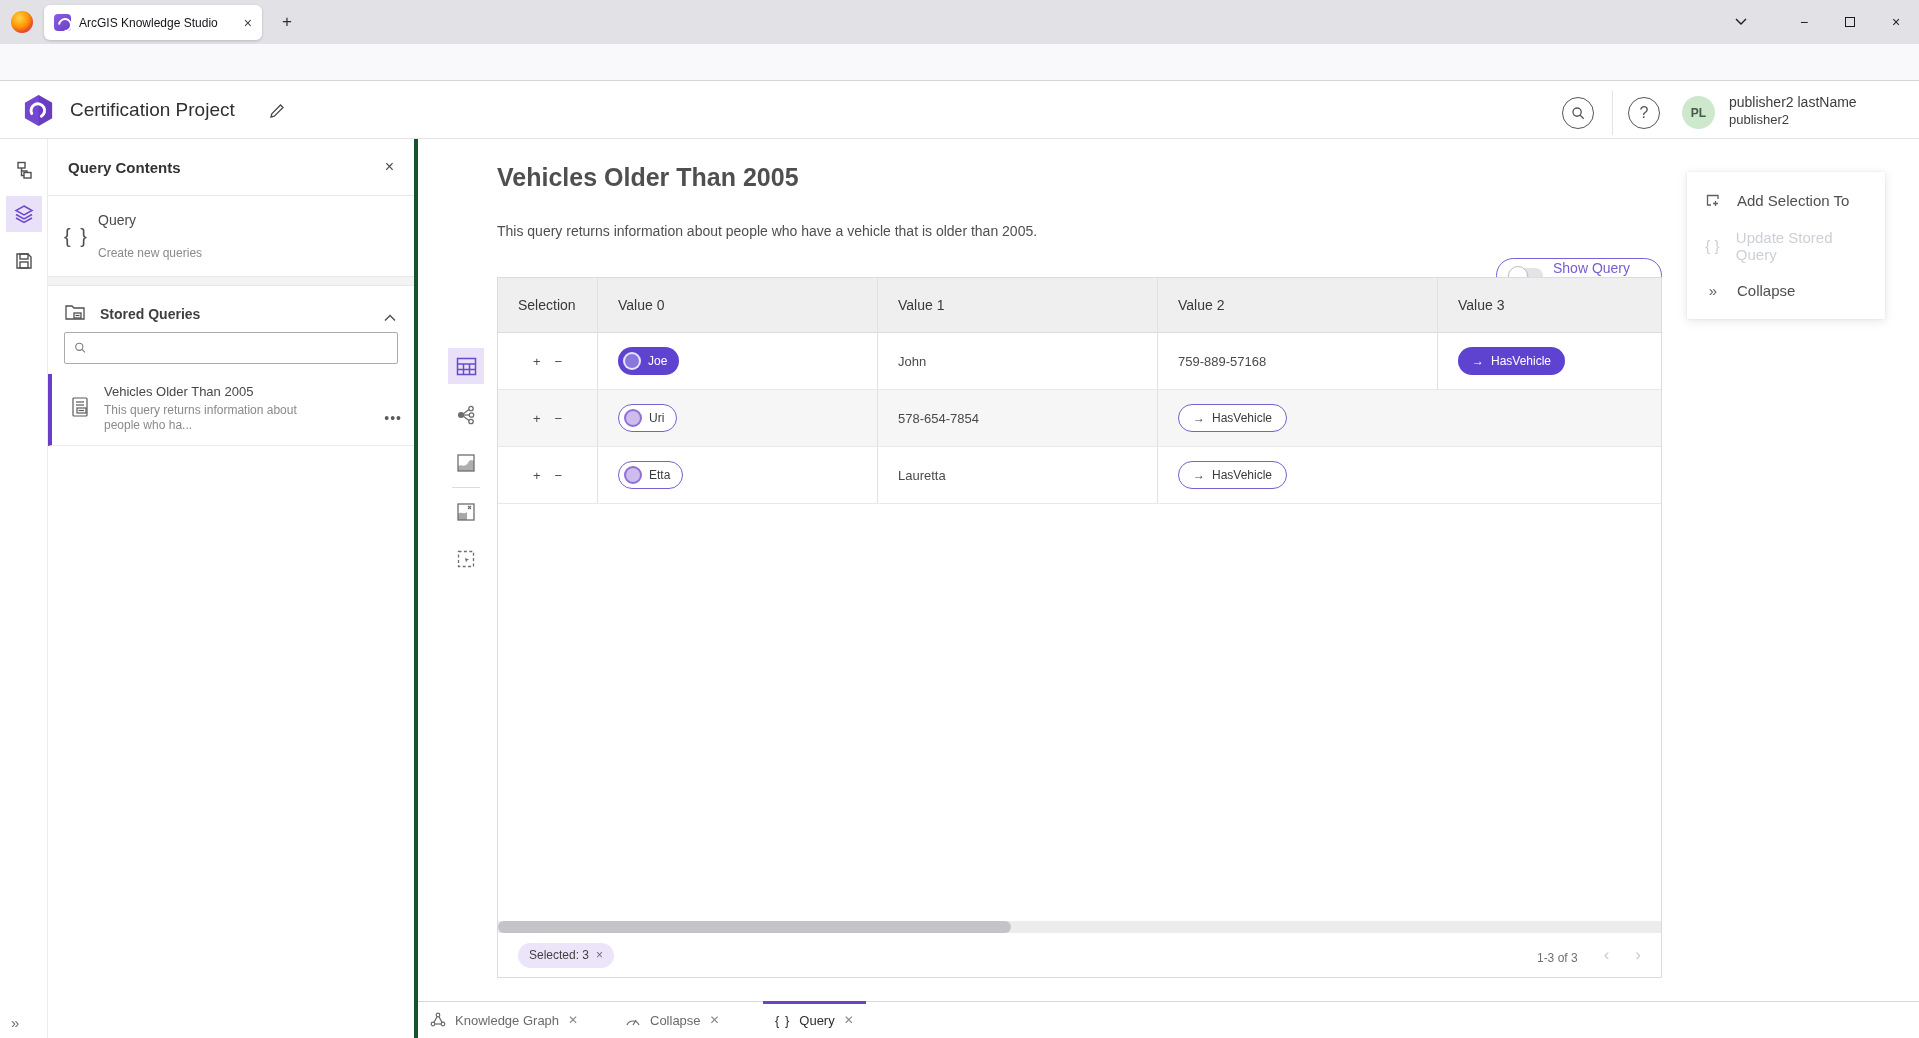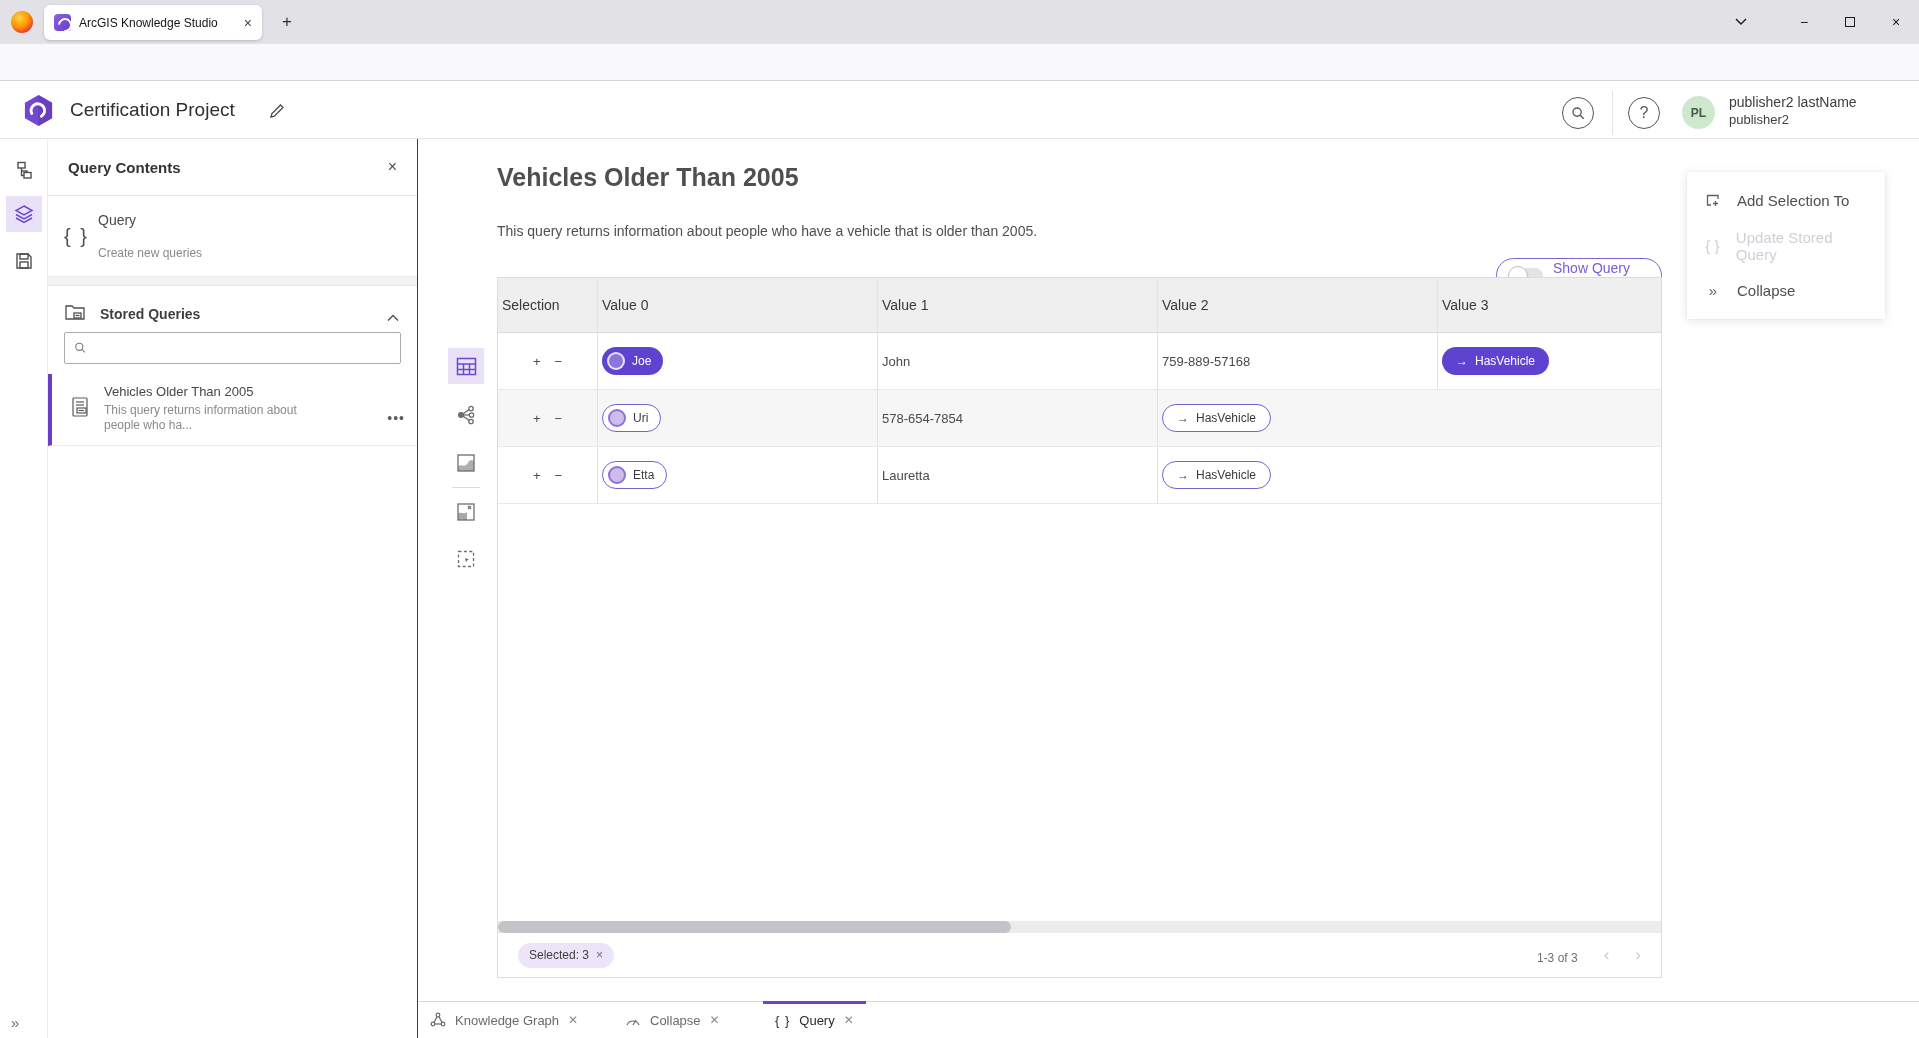--- a/index.html
+++ b/index.html
@@ -51,21 +51,21 @@
   .user-name { font-size:14px; color:#3d3d3d; }
   .user-handle { font-size:13px; color:#3d3d3d; }
 
   
   .leftrail { position:absolute; left:0; top:139px; width:48px; bottom:0; background:#fff; border-right:1px solid #ececec; }
   .rail-btn { position:absolute; left:6px; width:36px; height:36px; display:flex; align-items:center; justify-content:center; color:#4f4f4f; }
   .rail-btn.active { background:#e9e1f8; color:#6a49cc; }
   .rail-expand { position:absolute; left:11px; bottom:7px; font-size:15px; color:#6e6e6e; }
 
   
-  .leftpanel { position:absolute; left:48px; top:139px; width:370px; bottom:0; background:#fff; border-right:1px solid #14532d; }
+  .leftpanel { position:absolute; left:48px; top:139px; width:370px; bottom:0; background:#fff; border-right:4px solid #14532d; }
   .lp-header { position:relative; height:57px; border-bottom:1px solid #e8e8e8; display:flex; align-items:center; padding:0 20px; }
   .lp-title { font-size:15px; font-weight:600; color:#333; flex:1; }
   .lp-close { color:#4f4f4f; font-size:16px; }
   .lp-item { display:flex; align-items:center; padding:16px 16px; }
   .brace-icon { font-size:20px; color:#4f4f4f; width:34px; letter-spacing:2px; }
   .lp-item-title { font-size:14px; color:#4a4a4a; }
   .lp-item-sub { font-size:12px; color:#8a8a8a; margin-top:18px; }
   .lp-band { height:10px; background:#f3f3f3; border-top:1px solid #e8e8e8; border-bottom:1px solid #e8e8e8; }
   .lp-section { display:flex; align-items:flex-end; padding:10px 18px 8px 16px; height:44px; }
   .lp-section-title { font-size:14px; font-weight:600; color:#3f3f3f; margin-left:14px; flex:1; }
@@ -88,21 +88,21 @@
                 display:flex; align-items:center; padding:0 12px;margin-top:44px; }
   .sqb-track { width:34px; height:16px; border-radius:9px; background:#e4e4e8; position:relative; flex:0 0 auto; }
   .sqb-knob { position:absolute; left:-1px; top:-2px; width:20px; height:20px; border-radius:50%; background:#fff; border:1px solid #c2c2c6; box-shadow:0 1px 2px rgba(0,0,0,.18); }
   .sqb-label { font-size:14px; color:#7a5bd0; margin-left:10px; }
 
   
   .tablebox { position:absolute; left:79px; top:138px; width:1165px; height:701px; border:1px solid #dcdcdc; }
   .tgrid { display:grid; grid-template-columns:100px 280px 280px 280px 1fr; }
   .thead { background:#efefef; border-bottom:1px solid #dcdcdc; }
   .thead .tcell { height:54px; font-size:14px; color:#393939; }
-  .tcell { display:flex; align-items:center; padding:0 4px; border-right:1px solid #e2e2e2; }
+  .tcell { display:flex; align-items:center; padding:0 20px; border-right:1px solid #e2e2e2; }
   .tgrid .tcell:last-child { border-right:none; }
   .trow .tcell { height:56px; font-size:13px; color:#4a4a4a; }
   .trow { border-bottom:1px solid #e8e8e8; }
   .trow.alt { background:#f6f6f6; }
   .selcell { gap:14px; font-size:15px; color:#4f4f4f; justify-content:center; }
   .pill { display:inline-flex; align-items:center; height:28px; border-radius:14px; padding:0 12px 0 5px; font-size:12px; }
   .pill .pcirc { width:18px; height:18px; border-radius:50%; margin-right:7px; }
   .pill.filled { background:#5e43d0; color:#fff; }
   .pill.filled .pcirc { border:2px solid rgba(255,255,255,.8); background:rgba(255,255,255,.28); }
   .pill.outline { background:#fff; border:1px solid #7a5fd0; color:#3c3c3c; }

